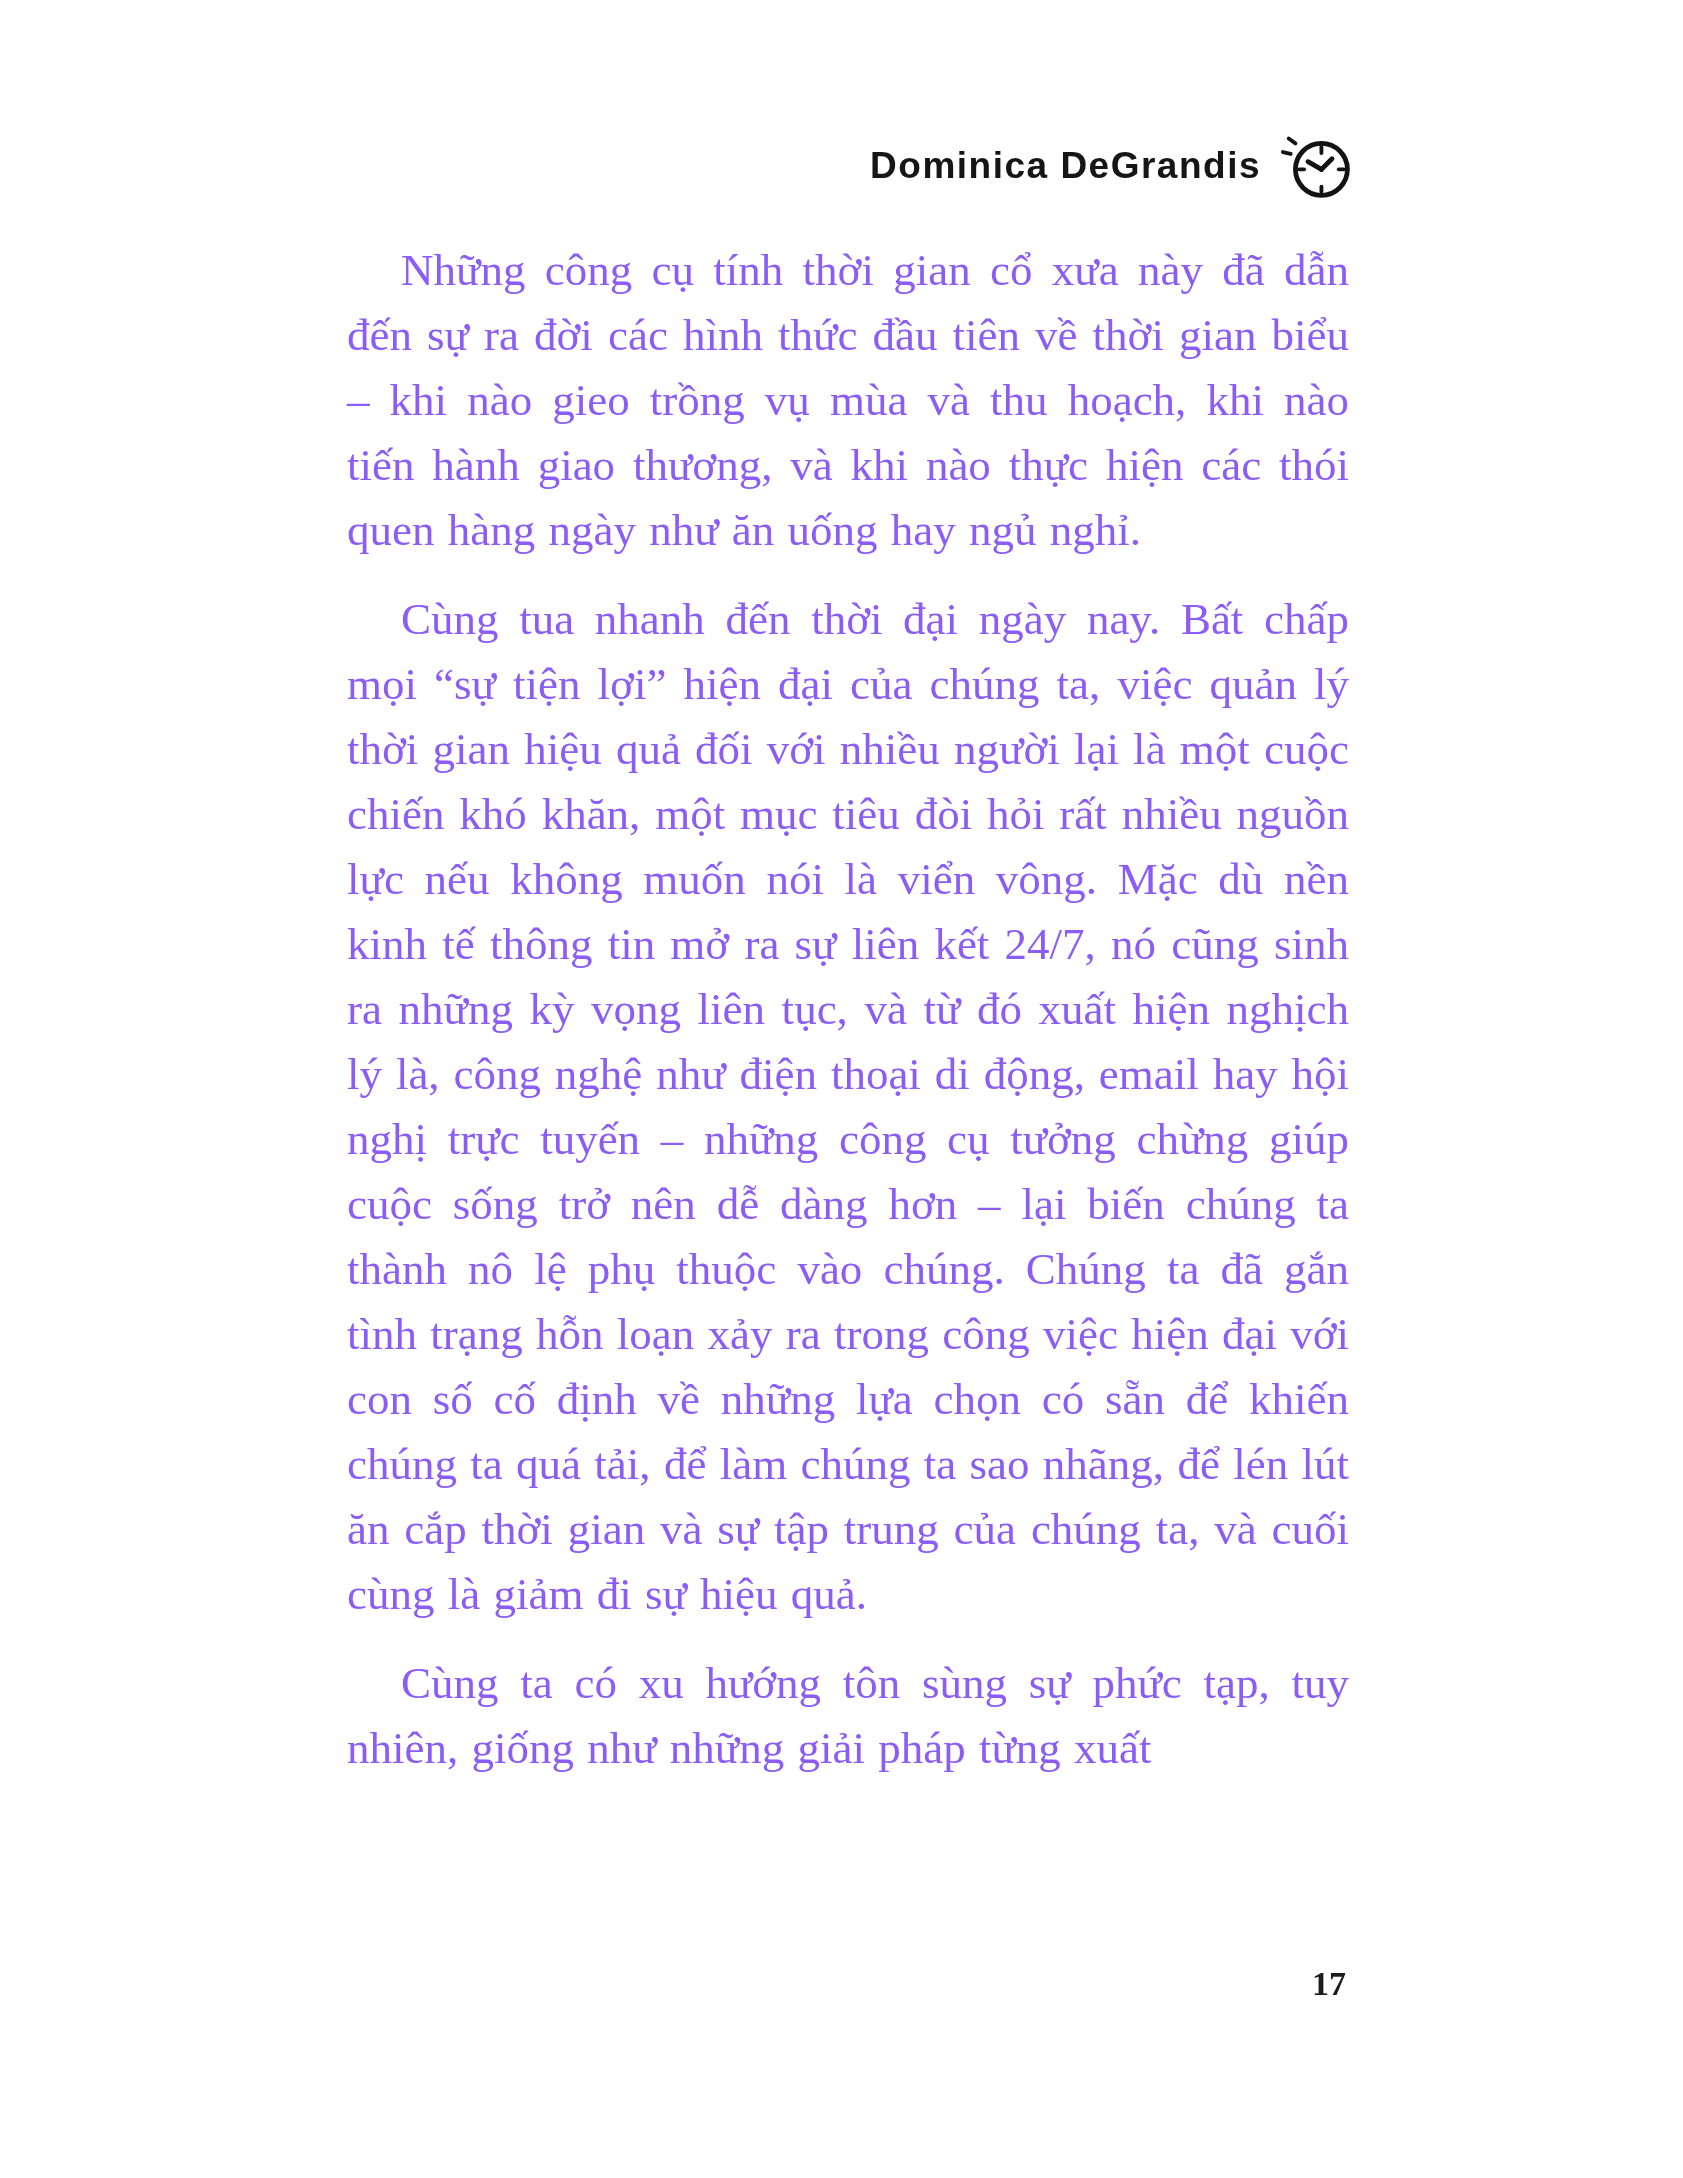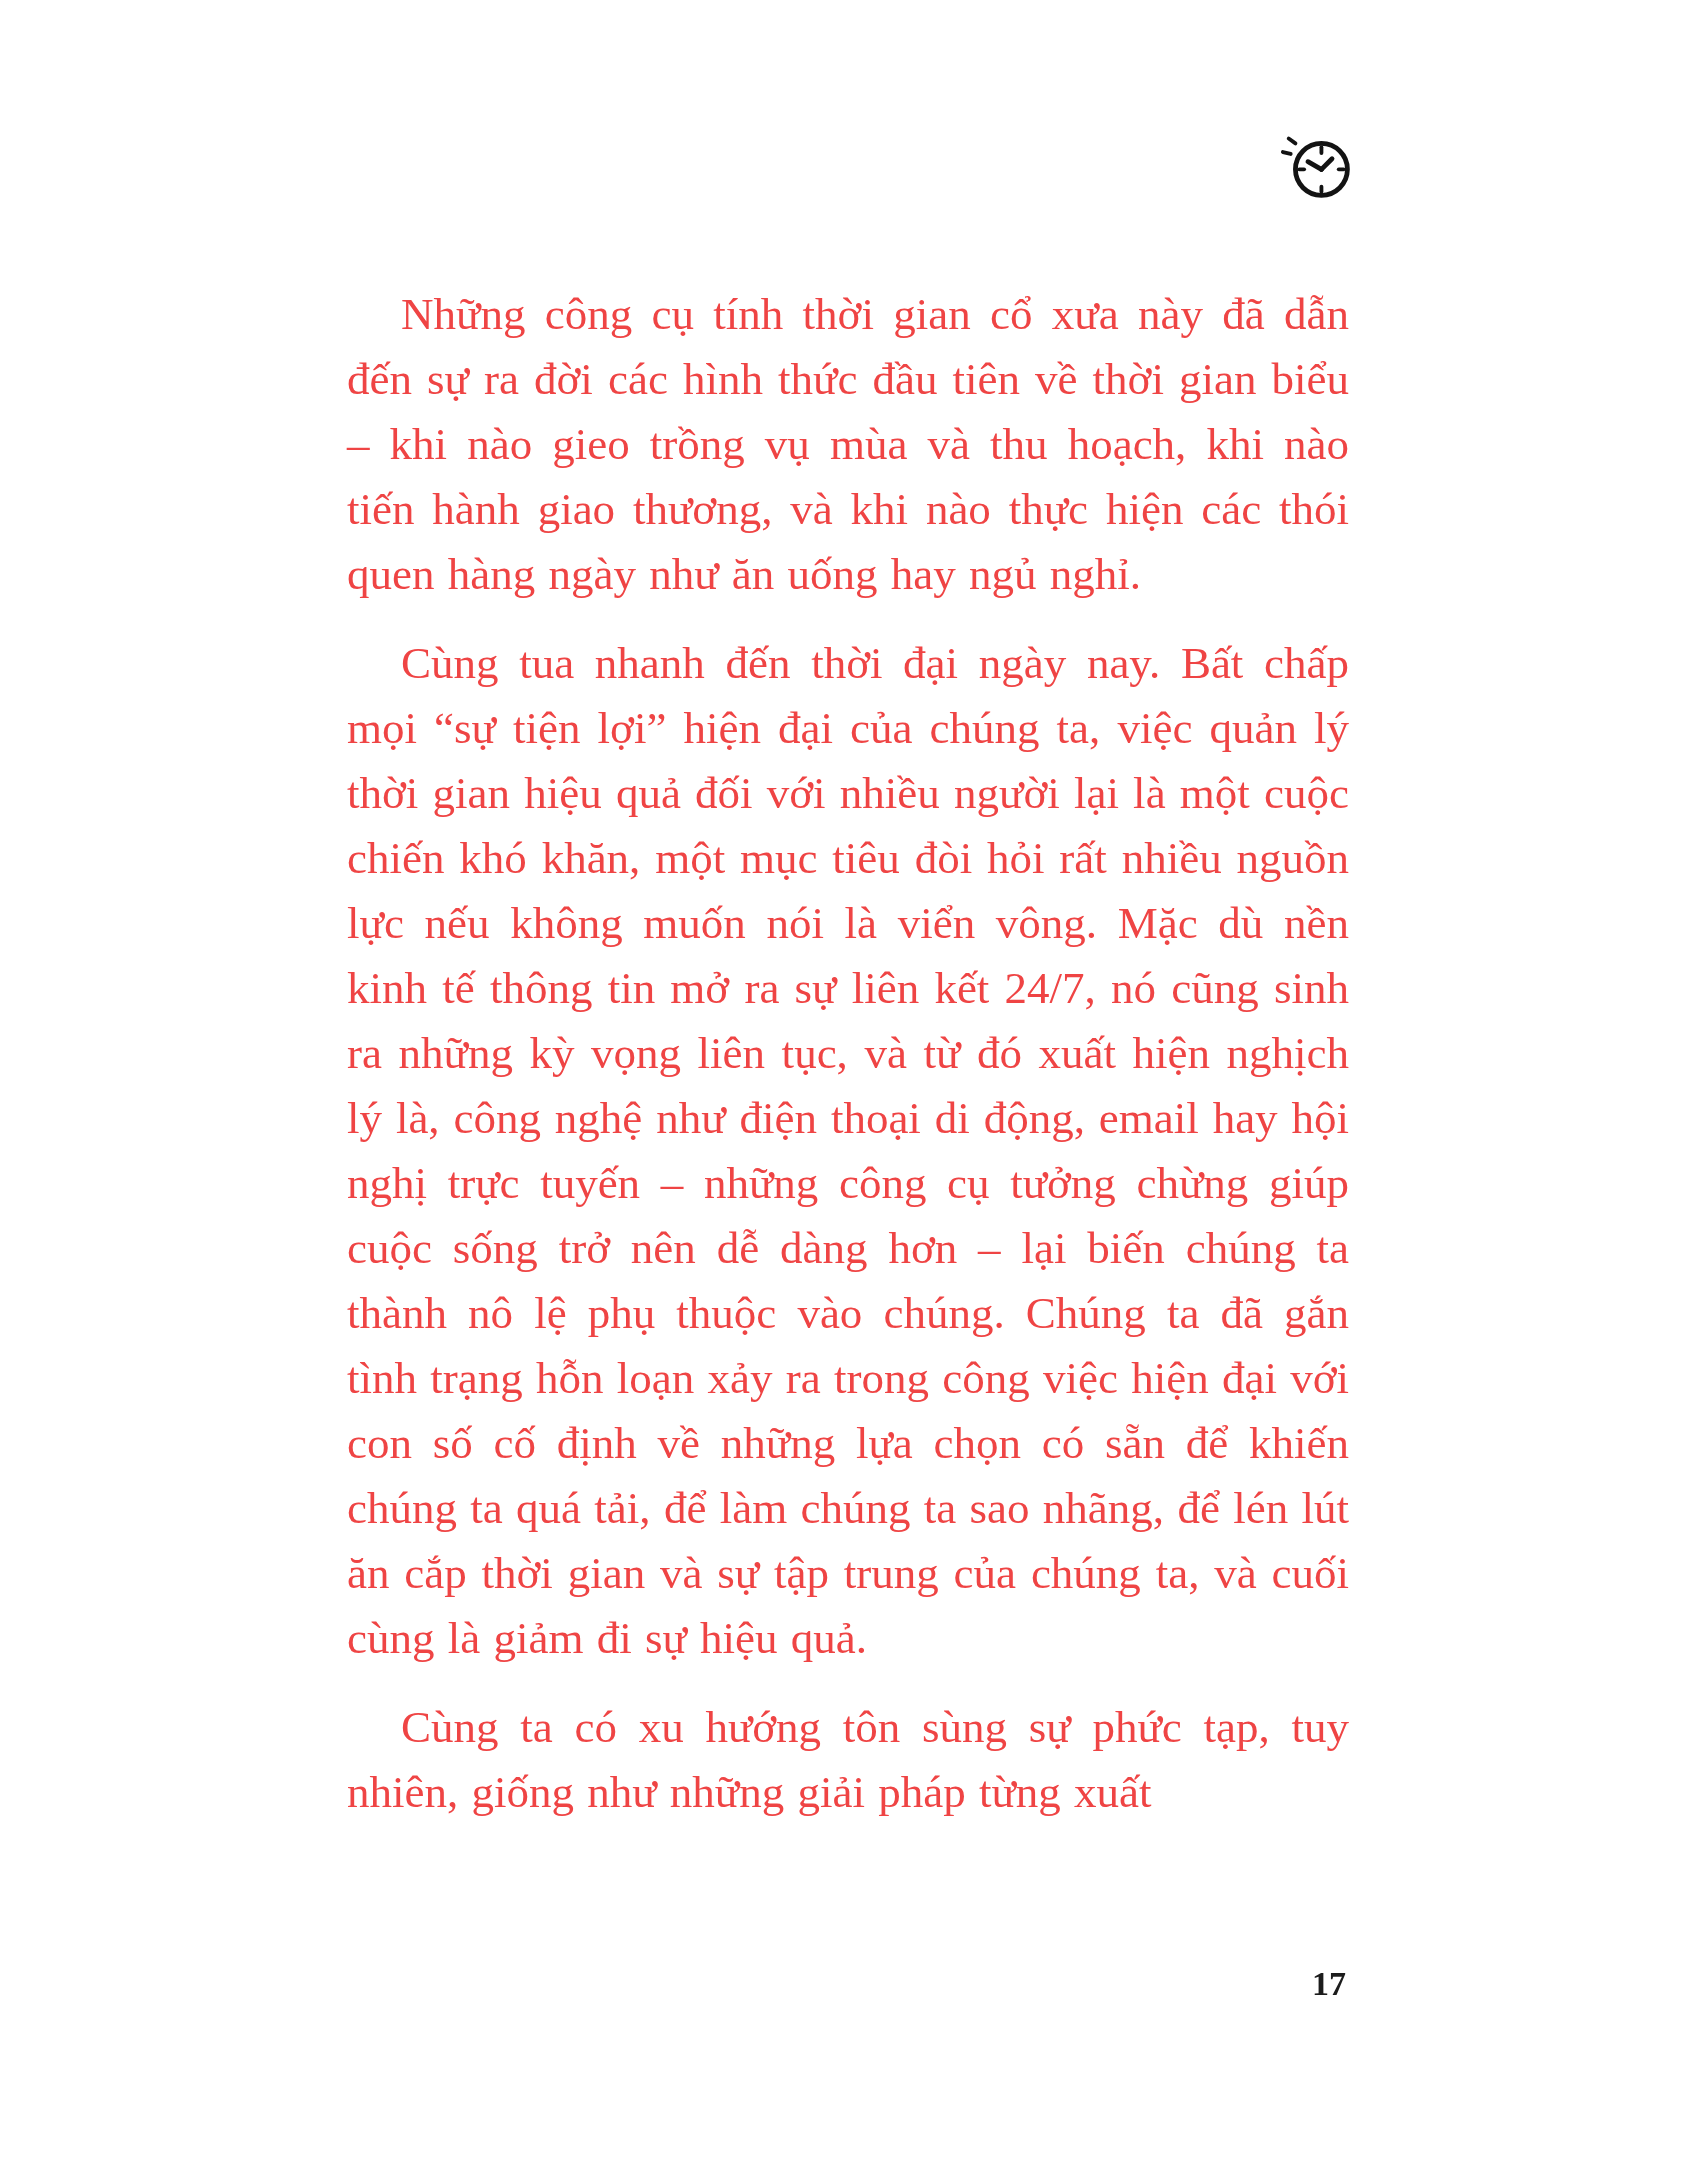--- a/index.html
+++ b/index.html
@@ -39,22 +39,21 @@
   }
   .text-block {
     position: absolute;
     left: 347px;
     top: 238px;
     width: 1002px;
     font-family: "Liberation Serif", "DejaVu Serif", serif;
     font-size: 45px;
     line-height: 65px;
     text-align: justify;
-    color: #ef4444;
-    margin-top: 44px;
+    color: #8b5cf6;
   }
   .text-block p {
     margin: 0 0 24px 0;
     text-indent: 54px;
     word-spacing: 2px;
   }
   .page-number {
     position: absolute;
     top: 1965px;
     right: 337px;
@@ -63,20 +62,21 @@
     color: #1c1c1c;
     font-weight: bold;
   }
 </style>
 </head>
 <body>
 
 <div class="page">
 
   <header class="page-header">
+    <span class="author">Dominica DeGrandis</span>
     <span class="clock">
       <svg viewBox="0 0 80 80" width="77" height="77" fill="none" stroke="#131313" stroke-linecap="round" stroke-linejoin="round">
 
         <circle cx="42" cy="44" r="27" stroke-width="5"></circle>
 
         <line x1="42" y1="21" x2="42" y2="27" stroke-width="4"></line>
 
         <line x1="65" y1="44" x2="60" y2="44" stroke-width="4"></line>
 
         <line x1="42" y1="67" x2="42" y2="62" stroke-width="4"></line>

